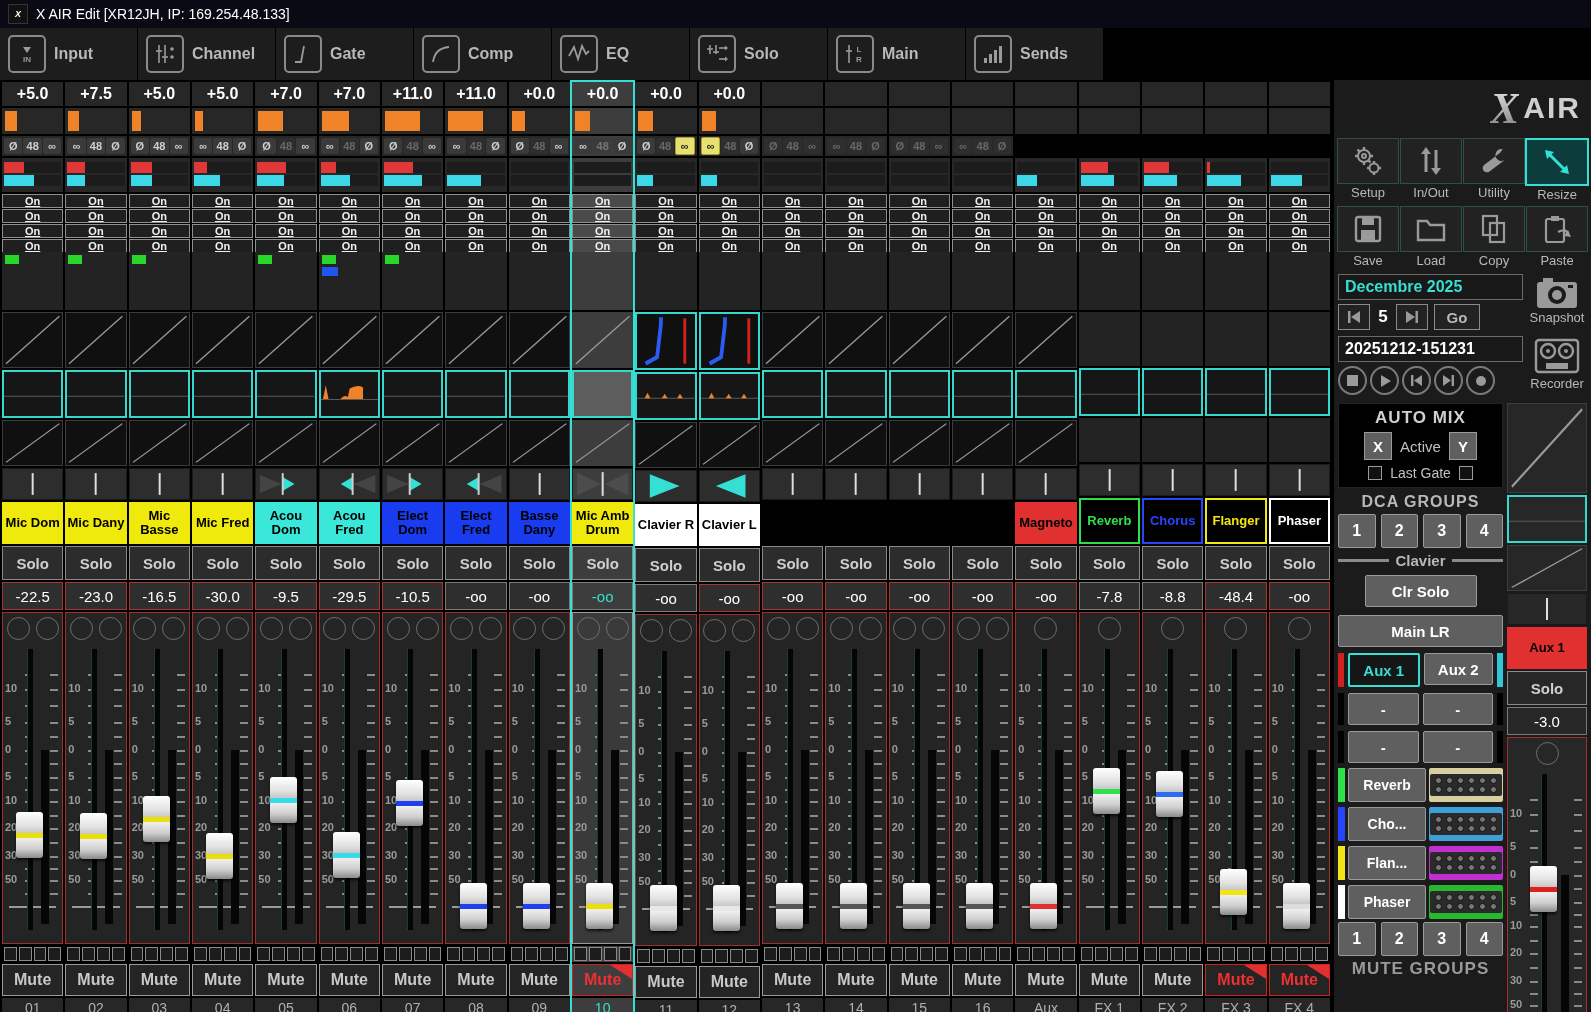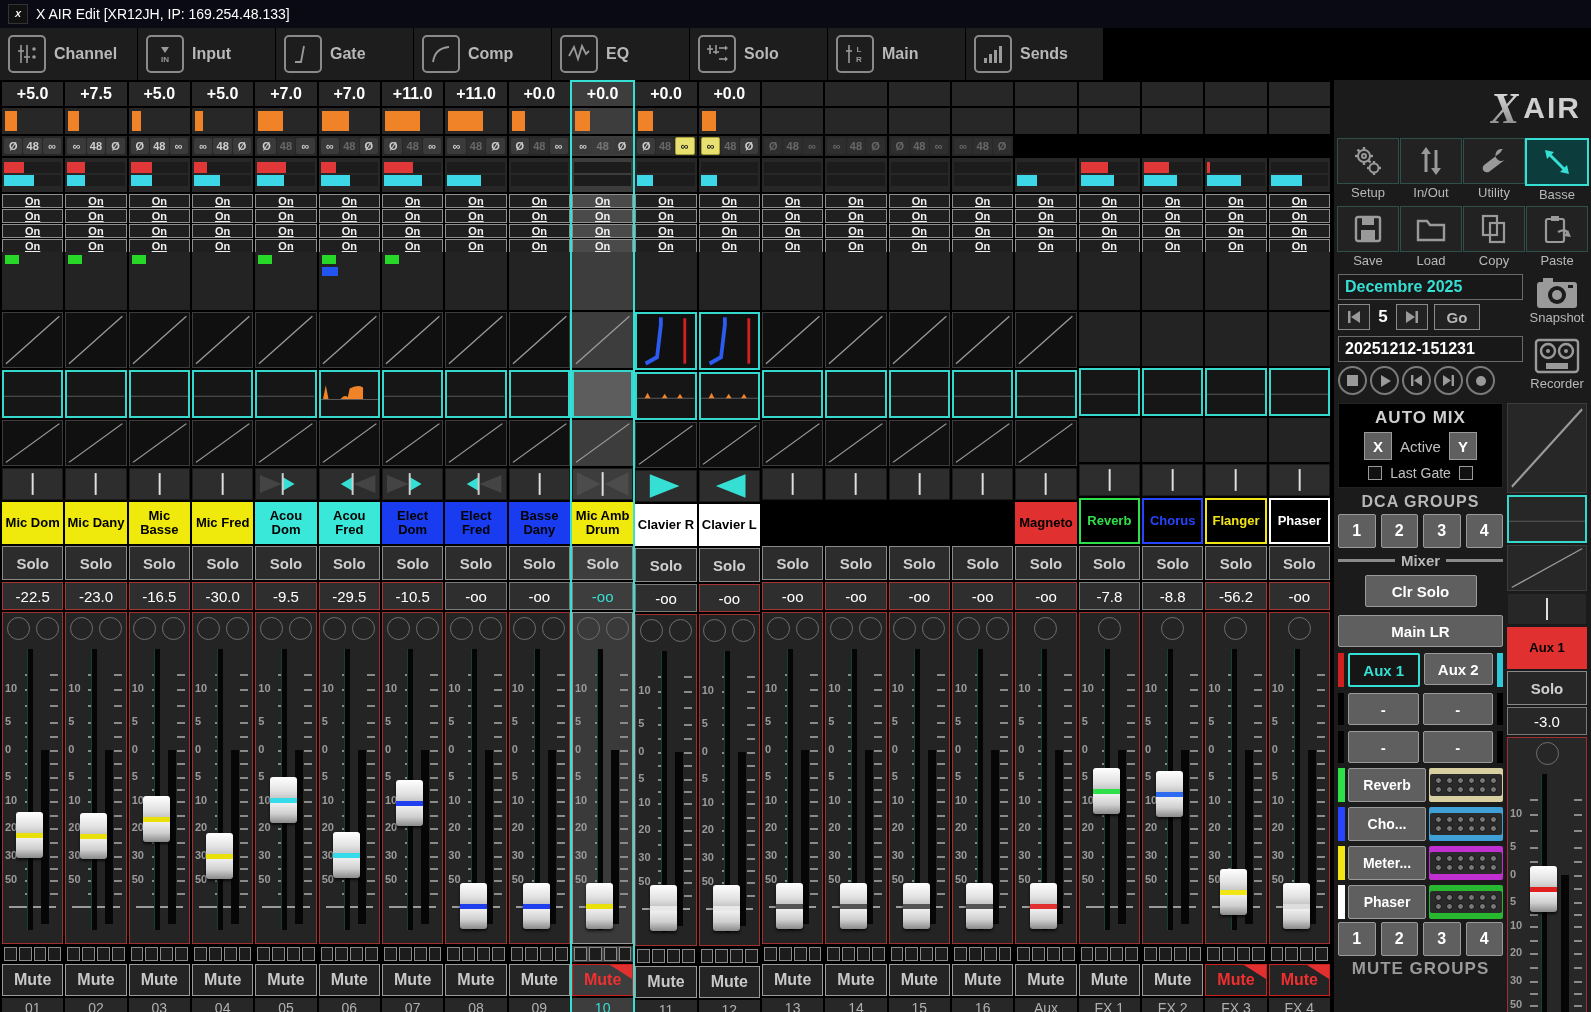--- a/index.html
+++ b/index.html
@@ -160,40 +160,40 @@
 <div class="app">
   <div class="titlebar">
     <span class="applogo">X</span>
     <span>X AIR Edit [XR12JH, IP: 169.254.48.133]</span>
   </div>
 
   <div class="tabbar">
     <div class="tab">
       <span class="tic">
           <svg width="24" height="24" viewBox="0 0 24 24">
+            <polygon points="8,5 16,5 12,11" fill="#9a9a9a"></polygon>
+            <text x="12" y="20" text-anchor="middle" font-size="8" fill="#9a9a9a" font-weight="bold">IN</text>
+          </svg>
+        </span>
+      <span>Input</span>
+    </div>
+    <div class="tab">
+      <span class="tic">
+          <svg width="24" height="24" viewBox="0 0 24 24">
             <g stroke="#9a9a9a" stroke-width="1.6">
               <line x1="6" y1="3" x2="6" y2="21"></line>
               <line x1="12" y1="3" x2="12" y2="21"></line>
               <line x1="3" y1="9" x2="9" y2="9"></line>
               <line x1="9" y1="15" x2="15" y2="15"></line>
             </g>
             <circle cx="19" cy="7" r="1.8" fill="#9a9a9a"></circle>
             <circle cx="19" cy="15" r="1.8" fill="#9a9a9a"></circle>
           </svg>
         </span>
       <span>Channel</span>
-    </div>
-    <div class="tab">
-      <span class="tic">
-          <svg width="24" height="24" viewBox="0 0 24 24">
-            <polygon points="8,5 16,5 12,11" fill="#9a9a9a"></polygon>
-            <text x="12" y="20" text-anchor="middle" font-size="8" fill="#9a9a9a" font-weight="bold">IN</text>
-          </svg>
-        </span>
-      <span>Input</span>
     </div>
     <div class="tab">
       <span class="tic">
           <svg width="24" height="24" viewBox="0 0 24 24">
             <polyline points="4,20 10,20 13,4" fill="none" stroke="#9a9a9a" stroke-width="1.8"></polyline>
           </svg>
         </span>
       <span>Gate</span>
     </div>
     <div class="tab">
@@ -3030,21 +3030,21 @@
             </svg>
           </div>
           <div class="cell bx cp plain"></div>
           <div class="cell pan">
             <svg viewBox="0 0 60 30">
               <line x1="30" y1="4" x2="30" y2="26" stroke="#e0e0e0" stroke-width="2"></line>
             </svg>
           </div>
           <div class="cell nm" style="background: rgb(0, 0, 0); color: rgb(242, 229, 22); border: 2px solid rgb(242, 229, 22);">Flanger</div>
           <div class="cell solo">Solo</div>
-          <div class="cell fv rb">-56.2</div>
+          <div class="cell fv rb">-48.4</div>
           <div class="cell fad">
             <div class="knr">
               <span class="kn"></span>
             </div>
             <div class="scl">
               <div class="mj" style="top: 15.6%;">
                 <b>10</b>
                 <i class="t1"></i>
                 <i class="t2"></i>
               </div>
@@ -3323,21 +3323,21 @@
         <div class="tbtn active">
           <span class="ib">
               <svg width="34" height="34" viewBox="0 0 34 34">
                 <g stroke="#35dfd4" stroke-width="3">
                   <line x1="8" y1="8" x2="26" y2="26"></line>
                 </g>
                 <polygon points="5,5 14,7 7,14" fill="#35dfd4"></polygon>
                 <polygon points="29,29 20,27 27,20" fill="#35dfd4"></polygon>
               </svg>
             </span>
-          <span class="lb">Basse</span>
+          <span class="lb">Resize</span>
         </div>
       </div>
 
       <div class="files">
         <div class="tbtn">
           <span class="ib">
               <svg width="34" height="34" viewBox="0 0 34 34">
                 <rect x="5" y="5" width="24" height="24" rx="2" fill="none" stroke="#9a9a9a" stroke-width="2.4"></rect>
                 <rect x="11" y="5" width="12" height="8" fill="#9a9a9a"></rect>
                 <rect x="10" y="18" width="14" height="11" fill="#9a9a9a"></rect>
@@ -3475,21 +3475,21 @@
 
           <div class="dcat">DCA GROUPS</div>
           <div class="grp4">
             <span class="gb4">1</span>
             <span class="gb4">2</span>
             <span class="gb4">3</span>
             <span class="gb4">4</span>
           </div>
 
           <div class="seldiv">
-              <span>Mixer</span>
+              <span>Clavier</span>
             </div>
           <div class="wbtn clr">Clr Solo</div>
           <div class="wbtn mlr">Main LR</div>
 
           <div class="auxrow">
             <span class="mbar" style="background:#d02020"></span>
             <span class="auxb on">Aux 1</span>
             <span class="auxb">Aux 2</span>
             <span class="mbar" style="background:#30c8d8"></span>
           </div>
@@ -3542,21 +3542,21 @@
                     <i></i>
                     <i></i>
                     <i></i>
                     <i></i>
                     <i></i>
                   </span>
                 </span>
               </div>
               <div class="fxrow">
                 <span class="fxstrip" style="background: rgb(242, 229, 22);"></span>
-                <span class="fxb">Meter...</span>
+                <span class="fxb">Flan...</span>
                 <span class="rack" style="background: rgb(192, 48, 208);">
                   <span class="kd">
                     <i></i>
                     <i></i>
                     <i></i>
                     <i></i>
                     <i></i>
                     <i></i>
                     <i></i>
                     <i></i>

